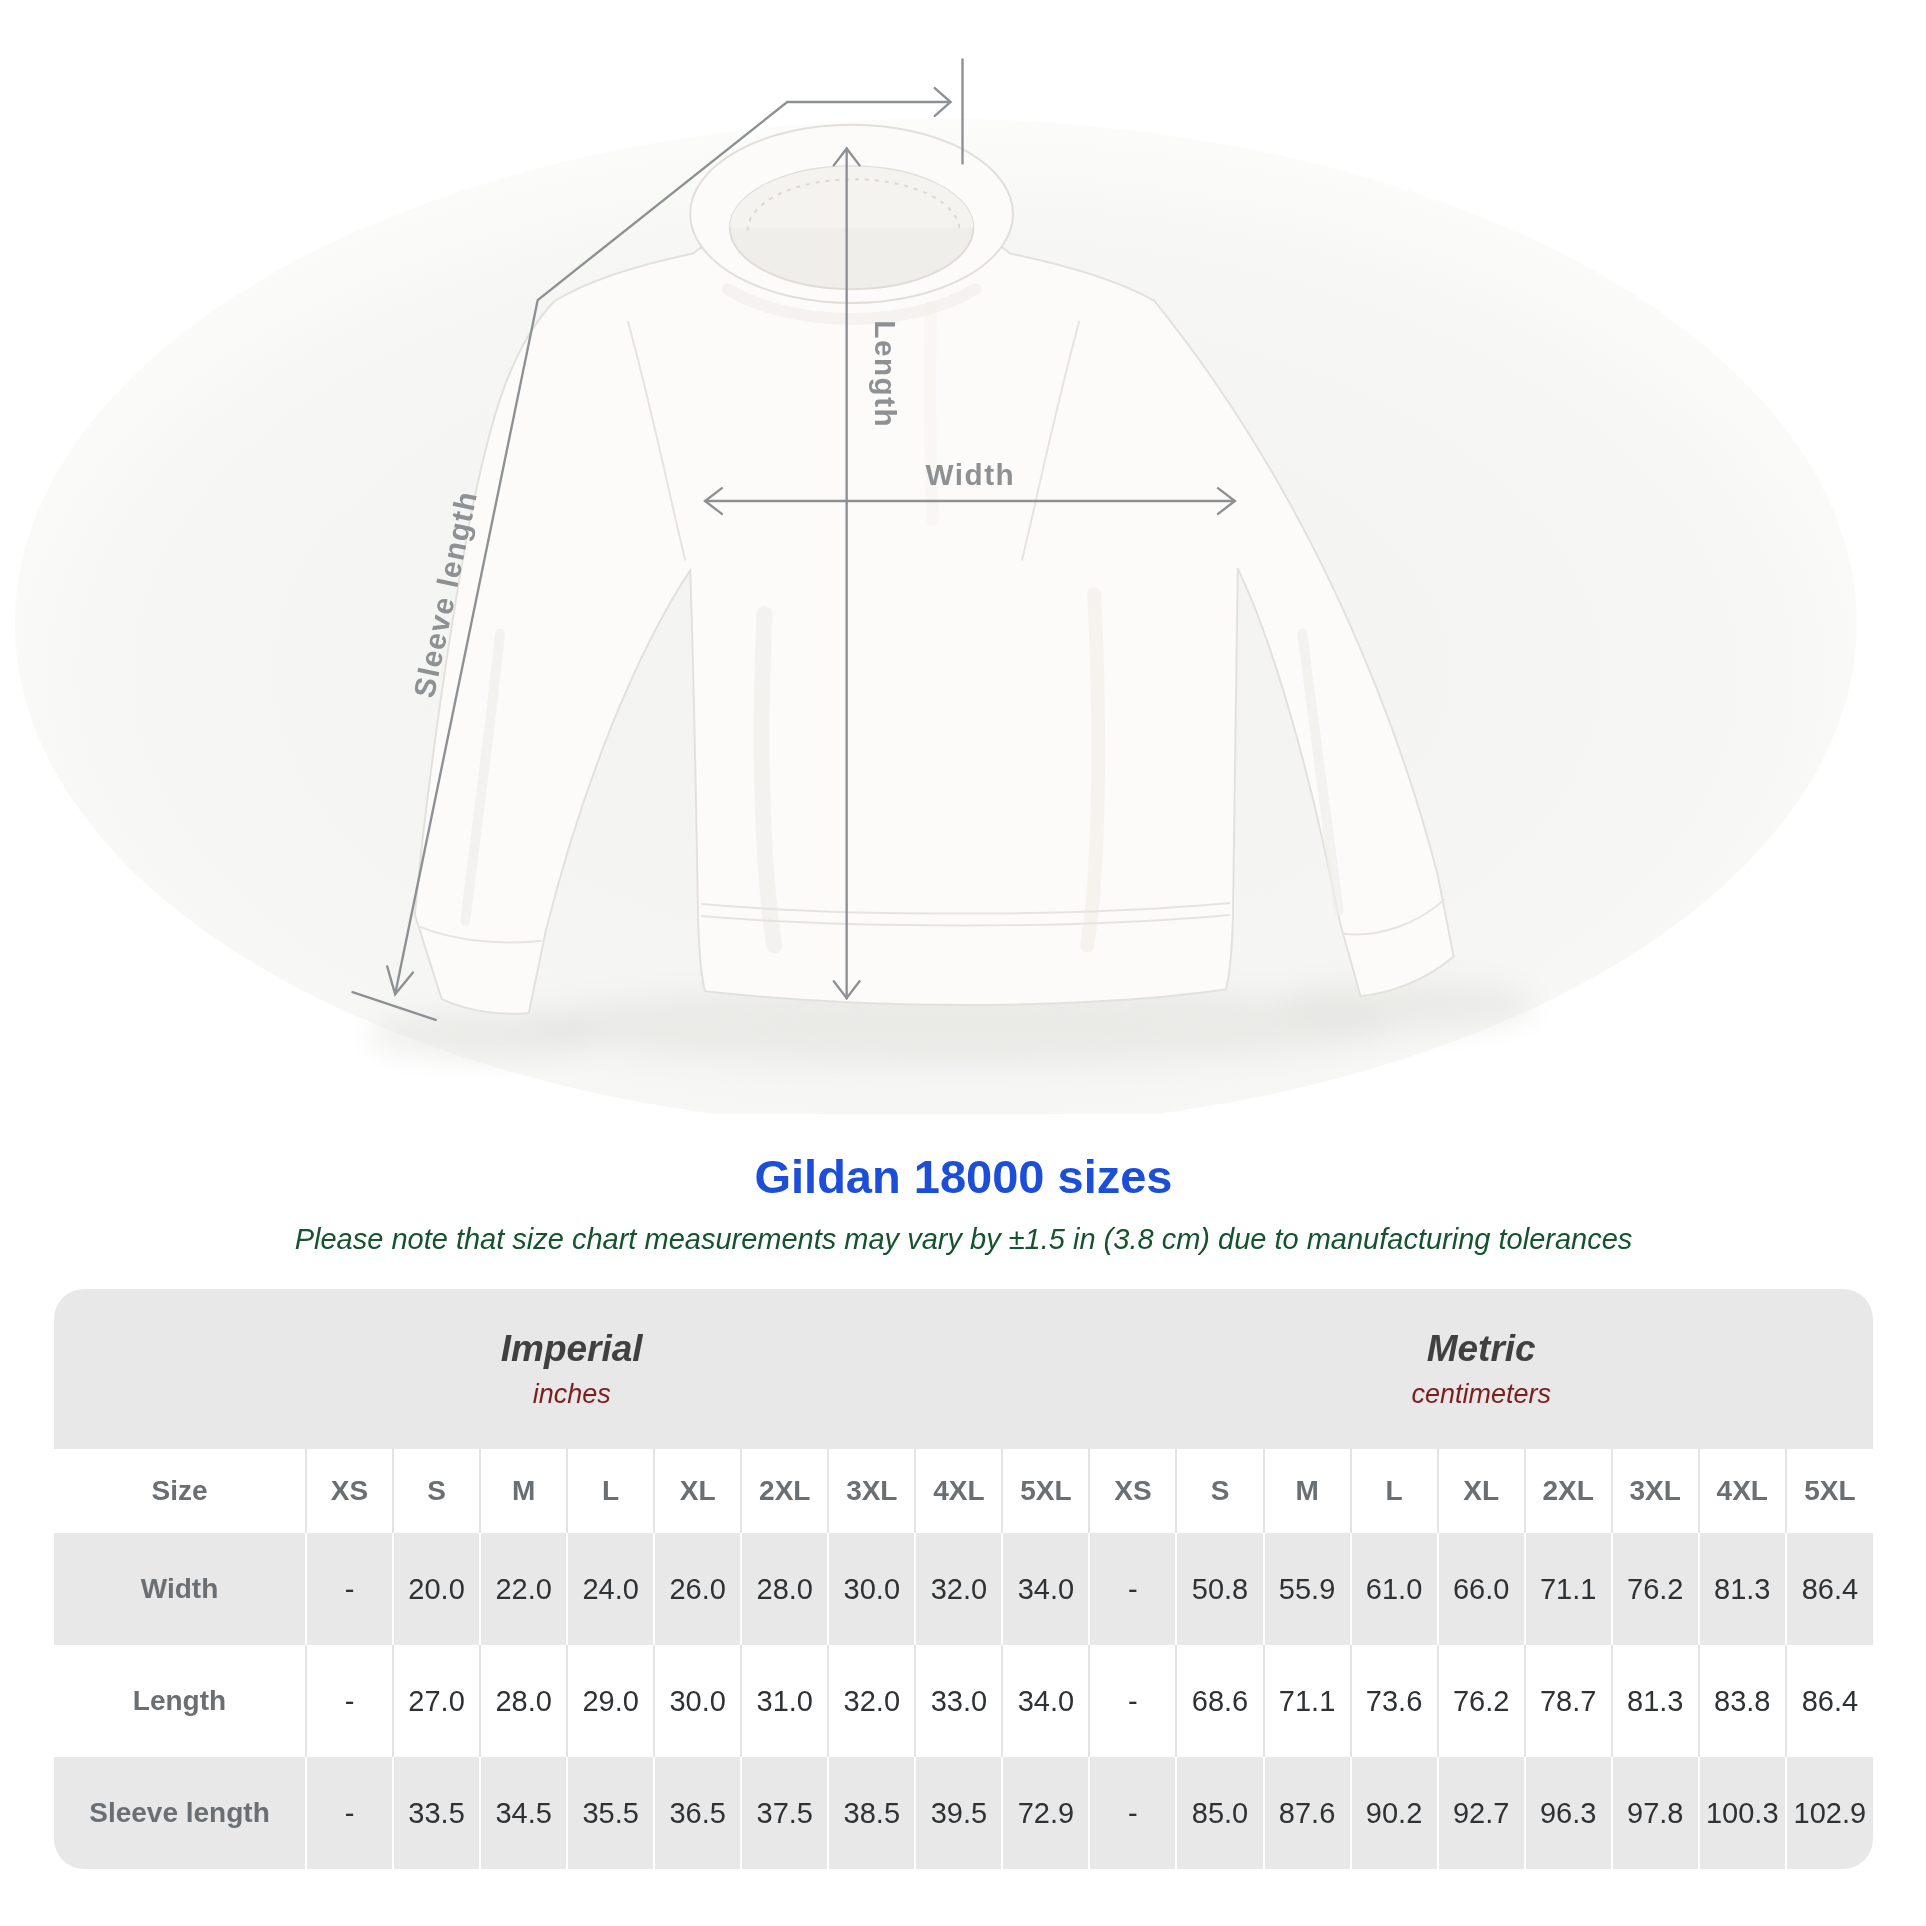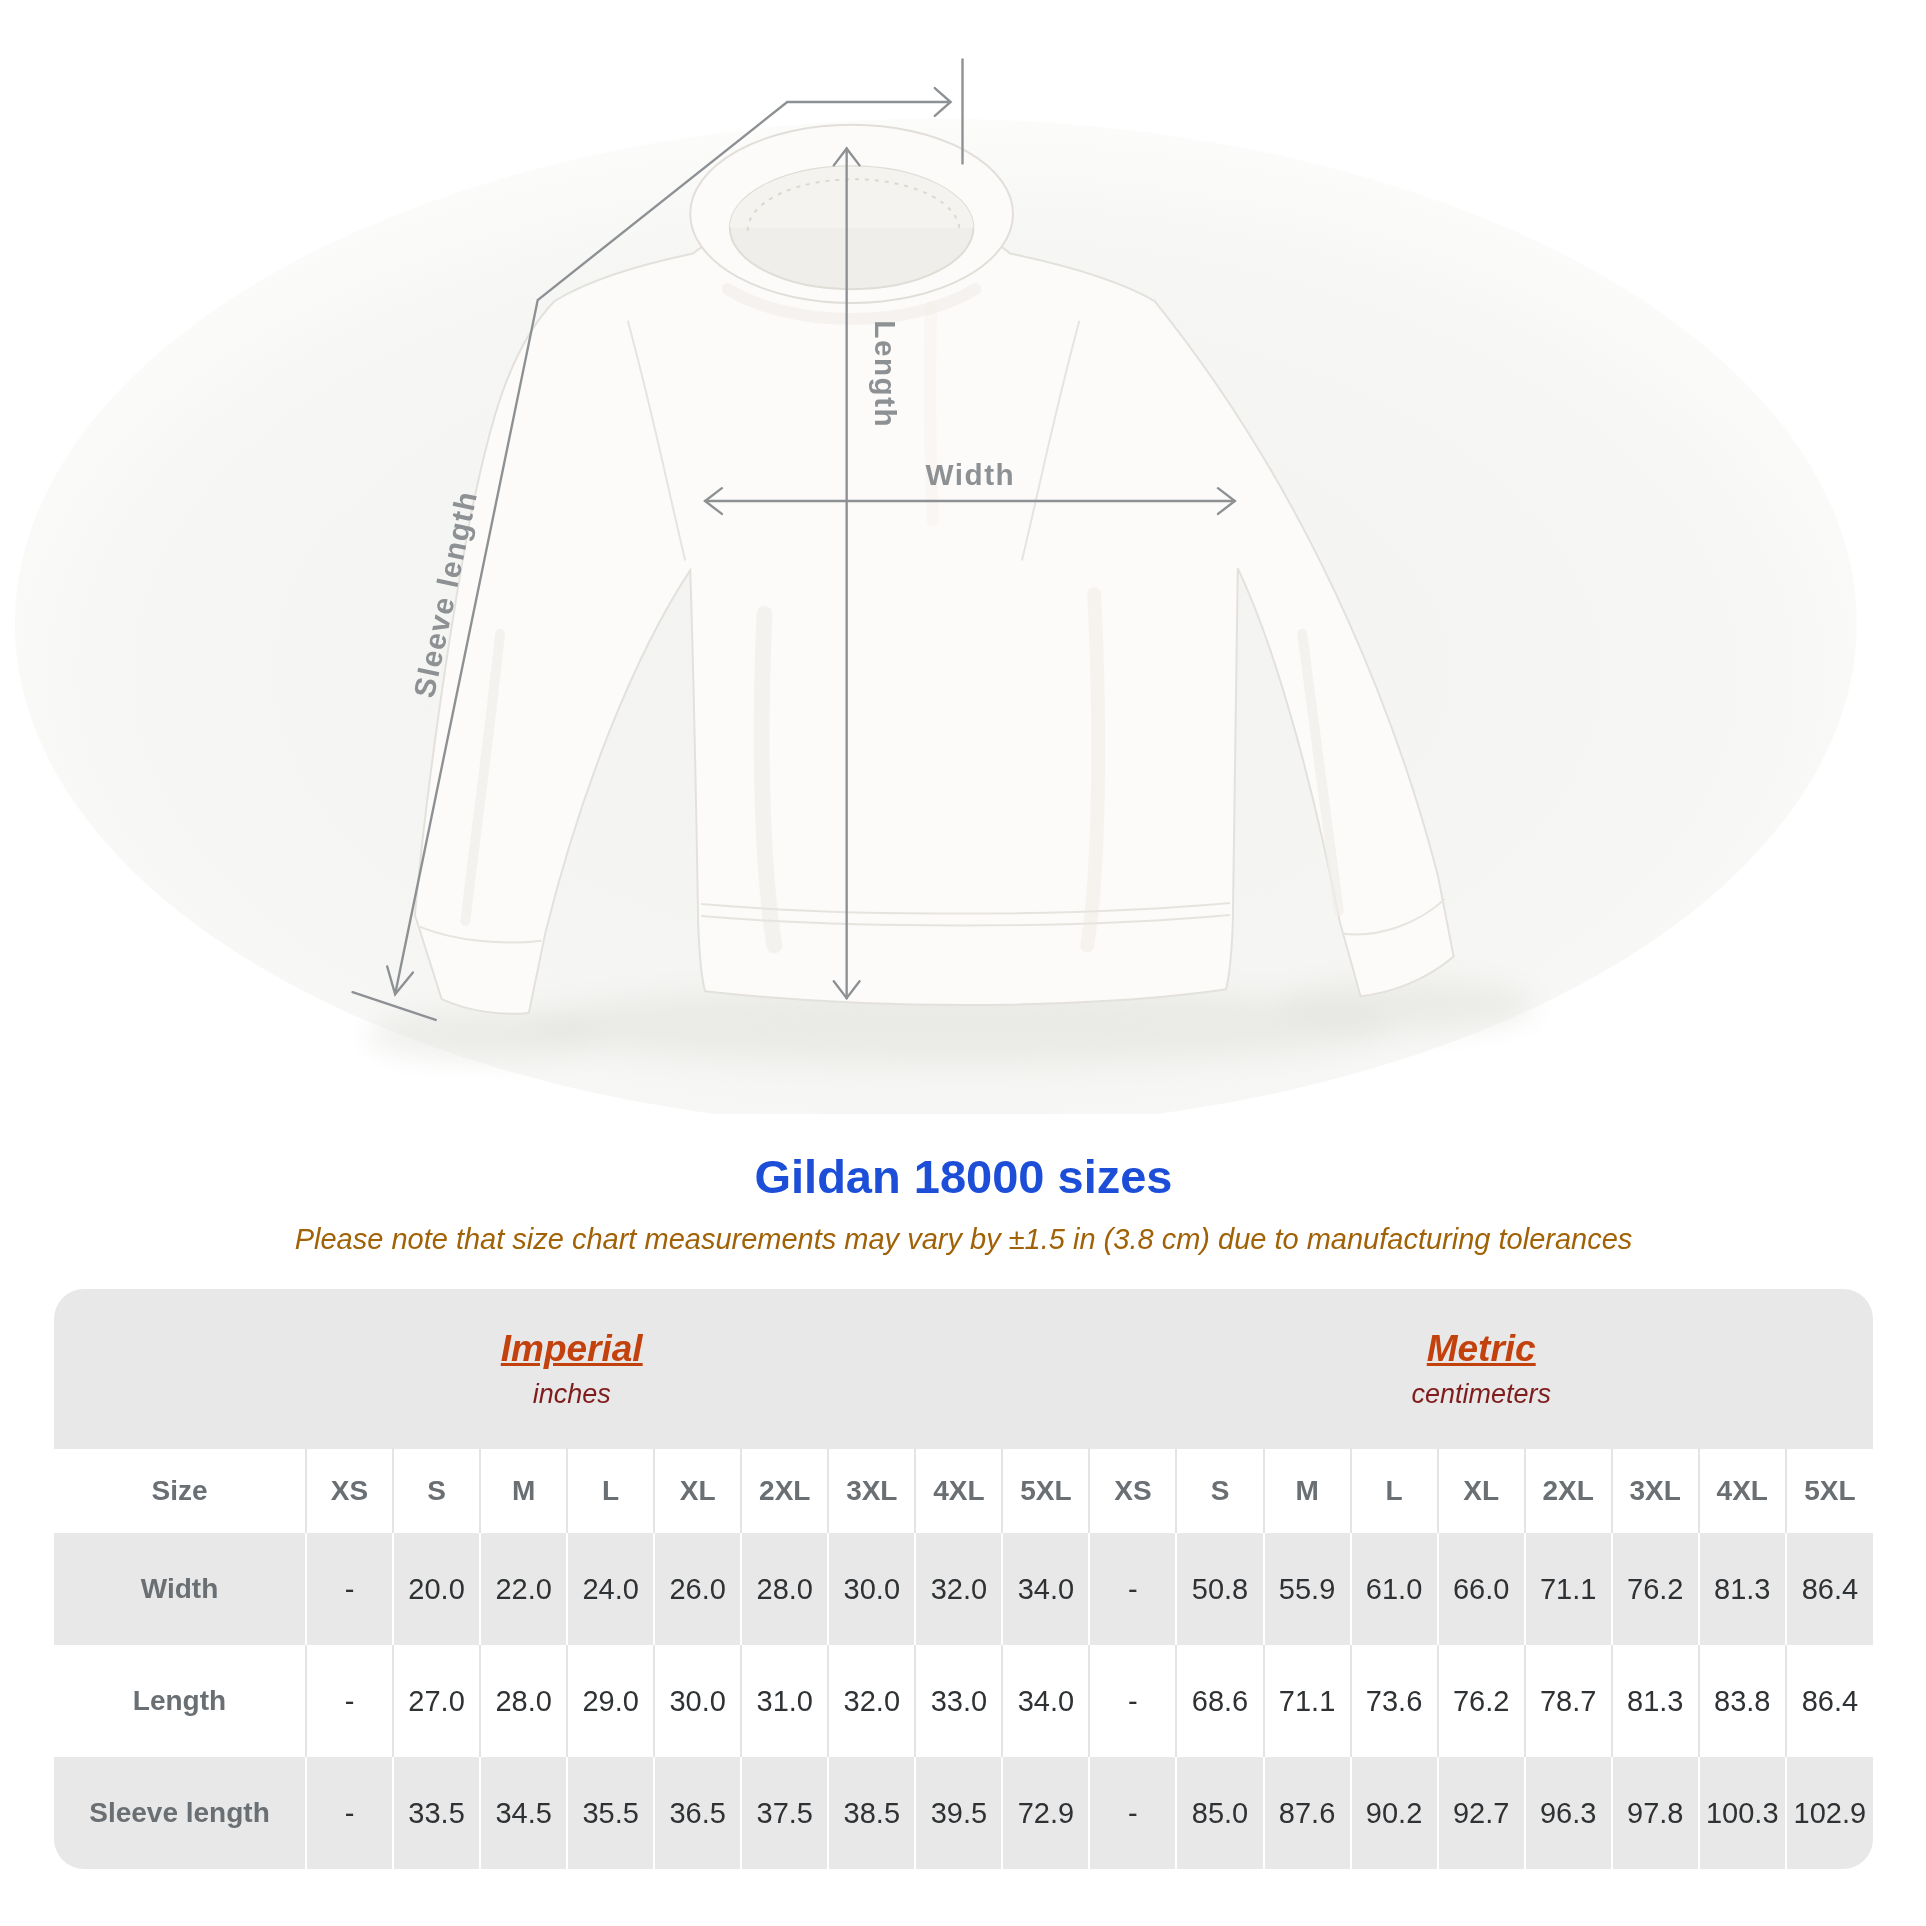--- a/index.html
+++ b/index.html
@@ -16,38 +16,37 @@
     font-weight:bold;font-size:30px;letter-spacing:1.5px;
     fill:#8d9194;
   }
   
   .heading{text-align:center;}
   .title{
     font-size:47px;font-weight:bold;color:#1d4ed8;
     margin-top:36px;line-height:53px;
   }
   .subtitle{
-    font-size:29px;font-style:italic;color:#a16207;
+    font-size:29px;font-style:italic;color:#14532d;
     margin-top:18px;line-height:36px;
   }
   
   .table-wrap{
     margin:32px 54px 0 54px;
     border-radius:30px;overflow:hidden;
   }
   table{width:100%;border-collapse:collapse;table-layout:fixed;}
   col.size-col{width:252px;}
   th,td{padding:0;text-align:center;vertical-align:middle;}
   tr.band th{
     background:#e9e8e8;height:160px;
   }
   .group-label{
-    font-size:37px;font-weight:bold;font-style:italic;color:#c2410c;
+    font-size:37px;font-weight:bold;font-style:italic;color:#404040;
     line-height:40px;
-    text-decoration:underline;
   }
   .group-sub{
     font-size:27px;font-weight:normal;font-style:italic;color:#7f1d1d;
     margin-top:10px;line-height:30px;
   }
   tr.size-row th{
     background:#ffffff;height:84px;
     font-size:28px;font-weight:bold;color:#6a6f73;
   }
   tr.size-row th + th{border-left:2px solid #e4e4e4;margin-left:16px;}

